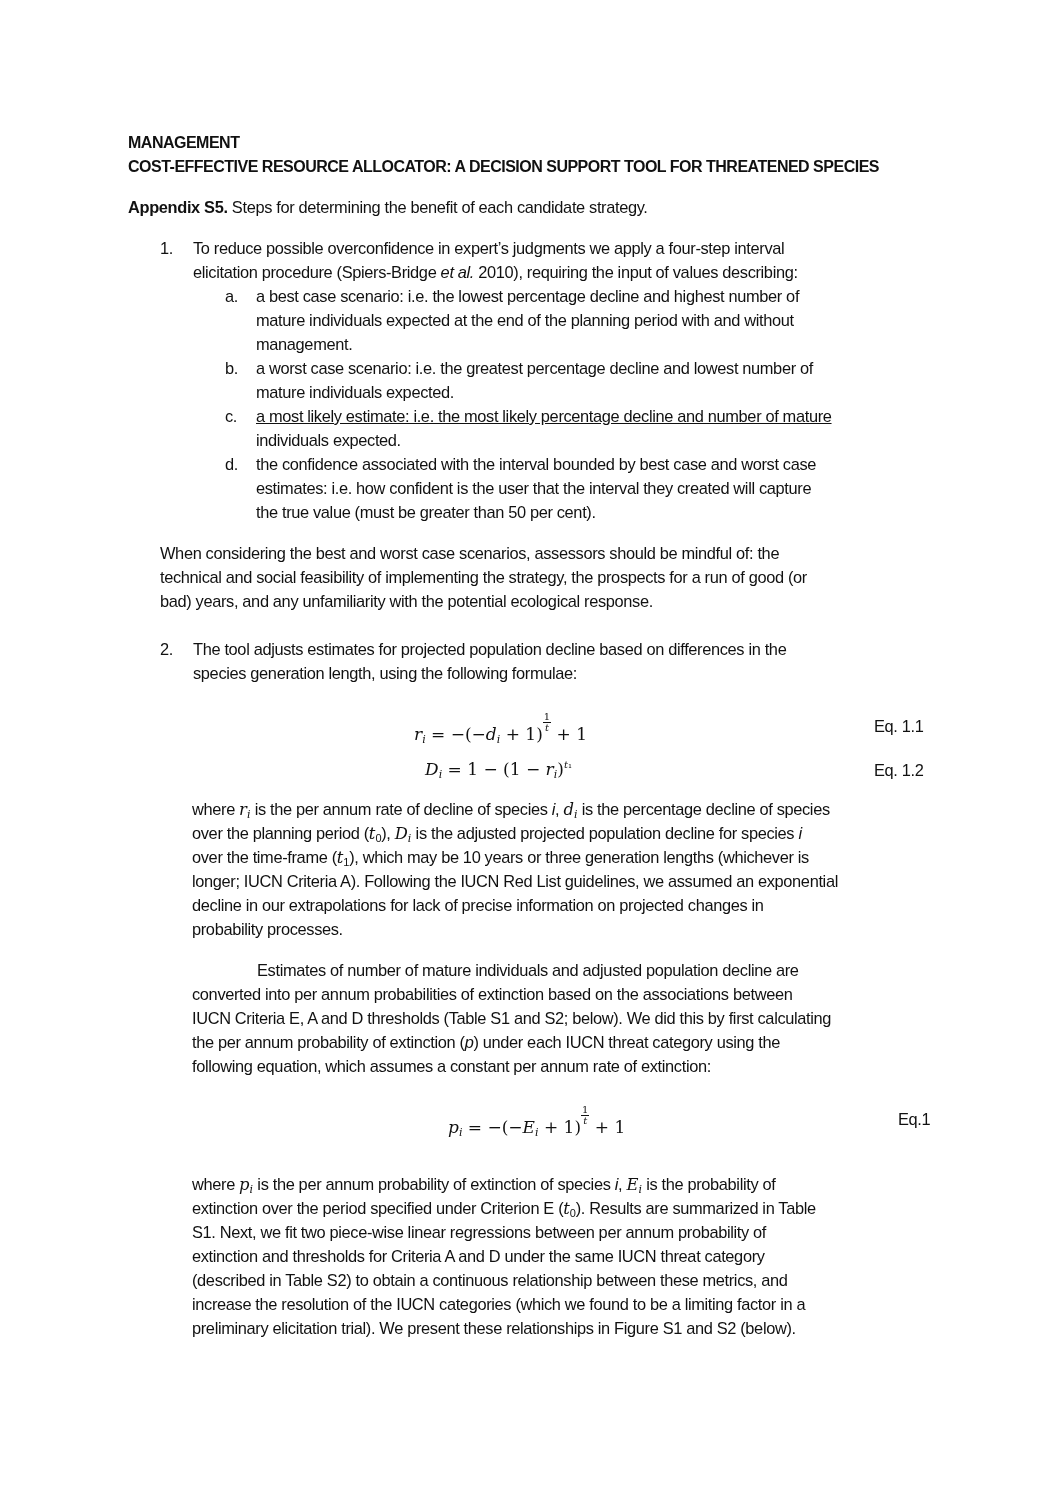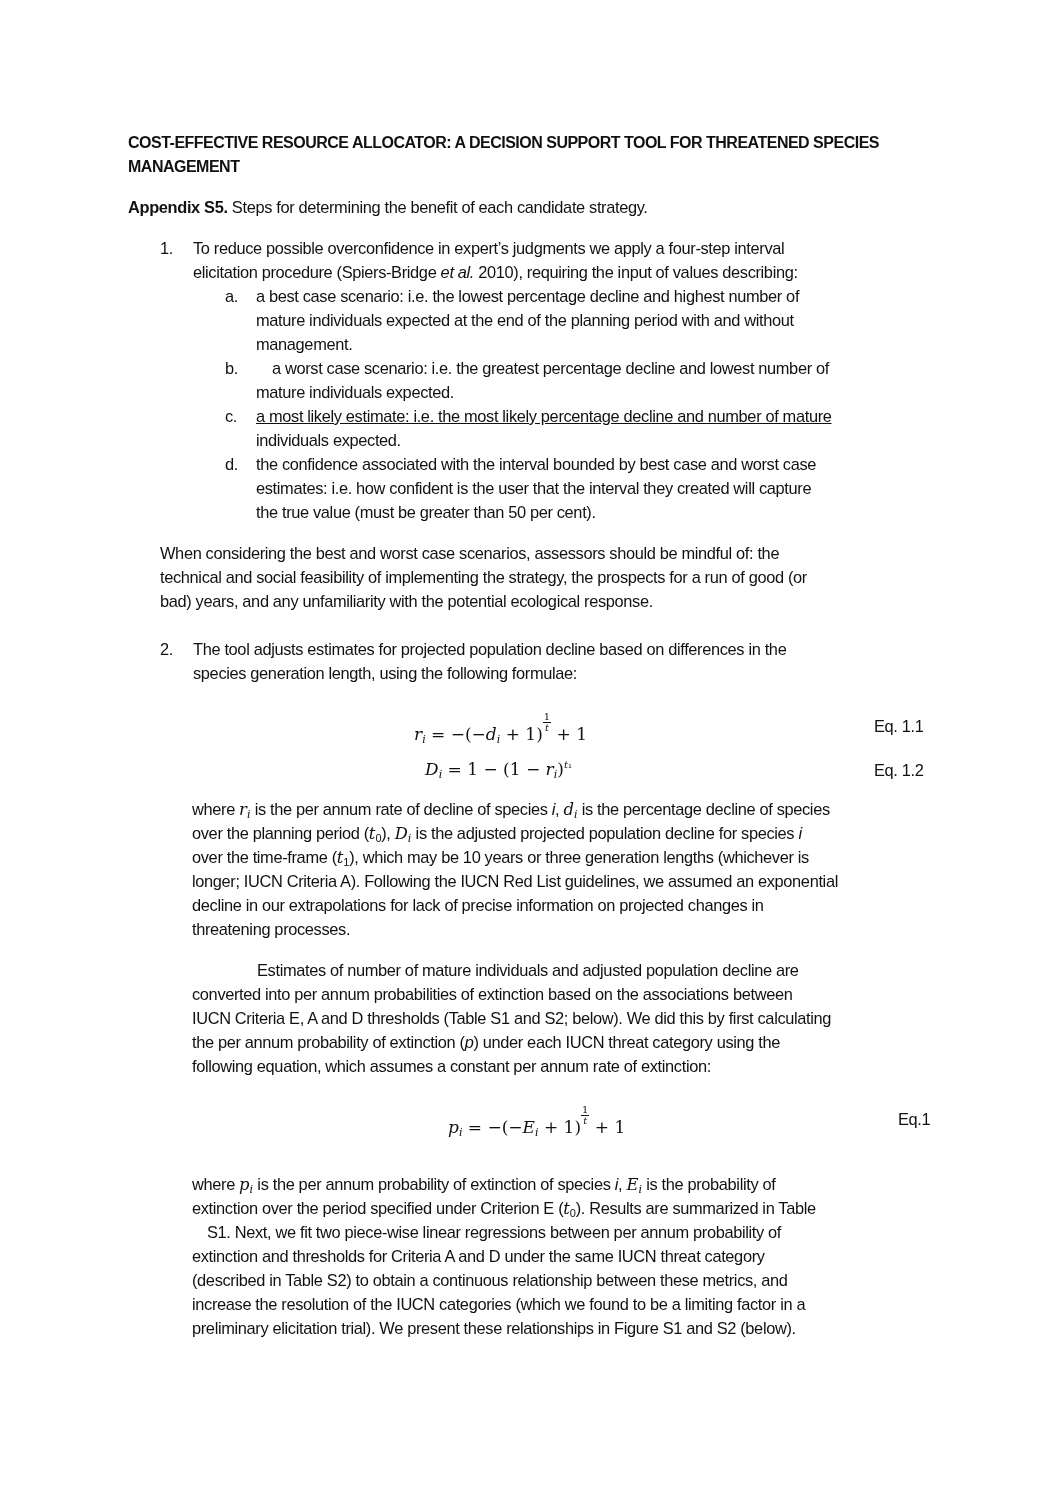--- a/index.html
+++ b/index.html
@@ -19,40 +19,40 @@
   .frac-exp .n { display: block; border-bottom: 1px solid #111; padding: 0 1px; }
   .frac-exp .d { display: block; font-style: italic; }
   sub { font-size: 11px; vertical-align: -3px; line-height: 0; }
   sup { font-size: 10px; vertical-align: 7px; line-height: 0; }
   .line { position: absolute; white-space: nowrap; }
 </style>
 </head>
 <body>
 
 <div class="abs title">
+  <div>MANAGEMENT</div>
   <div>COST-EFFECTIVE RESOURCE ALLOCATOR: A DECISION SUPPORT TOOL FOR THREATENED SPECIES</div>
-  <div>MANAGEMENT</div>
 </div>
 
 <div class="abs appendix">
   <span class="bold">Appendix S5.</span><span> Steps for determining the benefit of each candidate strategy.</span>
 </div>
 
 <div>
   <span class="line" style="left:160px; top:236px;">1.</span>
   <span class="line" style="left:193px; top:236px;">To reduce possible overconfidence in expert’s judgments we apply a four-step interval</span>
   <span class="line" style="left:193px; top:260px;"><span>elicitation procedure (Spiers-Bridge </span><i>et al.</i><span> 2010), requiring the input of values describing:</span></span>
 
   <span class="line" style="left:225px; top:284px;">a.</span>
   <span class="line" style="left:256px; top:284px;">a best case scenario:  i.e. the lowest percentage decline and highest number of</span>
   <span class="line" style="left:256px; top:308px;">mature individuals expected at the end of the planning period with and without</span>
   <span class="line" style="left:256px; top:332px;">management.</span>
 
   <span class="line" style="left:225px; top:356px;">b.</span>
-  <span class="line" style="left:256px; top:356px;margin-left:16px;">a worst case scenario: i.e. the greatest percentage decline and lowest  number of</span>
+  <span class="line" style="left:256px; top:356px;">a worst case scenario: i.e. the greatest percentage decline and lowest  number of</span>
   <span class="line" style="left:256px; top:380px;">mature individuals expected.</span>
 
   <span class="line" style="left:225px; top:404px;">c.</span>
   <span class="line" style="left:256px; top:404px;text-decoration:underline;">a most likely estimate:  i.e. the most likely percentage decline and number of mature</span>
   <span class="line" style="left:256px; top:428px;">individuals expected.</span>
 
   <span class="line" style="left:225px; top:452px;">d.</span>
   <span class="line" style="left:256px; top:452px;">the confidence associated with the interval bounded by best case and worst case</span>
   <span class="line" style="left:256px; top:476px;">estimates: i.e. how confident is the user that the interval they created will capture</span>
   <span class="line" style="left:256px; top:500px;">the true value (must be greater than 50 per cent).</span>
@@ -75,35 +75,35 @@
 
 <div class="eq" style="left:425px; top:757px;"><span class="mi">D</span><sub><i>i</i></sub> = 1 − (1 − <span class="mi">r</span><sub><i>i</i></sub>)<sup><i>t</i>₁</sup></div>
 <span class="eqlabel" style="left:874px; top:758px;">Eq. 1.2</span>
 
 <div>
   <span class="line" style="left:192px; top:797px;"><span>where </span><span class="mi">r<sub>i</sub></span><span> is the per annum rate of decline of species </span><i>i</i><span>,  </span><span class="mi">d<sub>i</sub></span><span> is the percentage decline of species</span></span>
   <span class="line" style="left:192px; top:821px;"><span>over the planning period (</span><span class="mi">t</span><sub>0</sub><span>), </span><span class="mi">D<sub>i</sub></span><span> is the adjusted projected population decline for species </span><i>i</i></span>
   <span class="line" style="left:192px; top:845px;"><span>over the time-frame (</span><span class="mi">t</span><sub>1</sub><span>), which may be 10 years or three generation lengths (whichever is</span></span>
   <span class="line" style="left:192px; top:869px;">longer; IUCN Criteria A).  Following the IUCN Red List guidelines, we assumed an exponential</span>
   <span class="line" style="left:192px; top:893px;">decline in our extrapolations for lack of precise information on projected changes in</span>
-  <span class="line" style="left:192px; top:917px;">threatening processes.</span>
+  <span class="line" style="left:192px; top:917px;">probability processes.</span>
 </div>
 
 <div>
   <span class="line" style="left:257px; top:958px;">Estimates of number of mature individuals and adjusted population decline are</span>
   <span class="line" style="left:192px; top:982px;">converted into per annum probabilities of extinction based on the associations between</span>
   <span class="line" style="left:192px; top:1006px;">IUCN Criteria E, A and D thresholds (Table S1 and S2; below).  We did this by first calculating</span>
   <span class="line" style="left:192px; top:1030px;"><span>the per annum probability of extinction (</span><i>p</i><span>) under each IUCN threat category using the</span></span>
   <span class="line" style="left:192px; top:1054px;">following equation, which assumes a constant per annum rate of extinction:</span>
 </div>
 
 <div class="eq" style="left:448px; top:1105px;"><span class="mi">p</span><sub><i>i</i></sub> = −(−<span class="mi">E</span><sub><i>i</i></sub> + 1)<span class="frac-exp"><span class="n">1</span><span class="d">t</span></span> + 1</div>
 <span class="eqlabel" style="left:898px; top:1107px;">Eq.1</span>
 
 <div>
   <span class="line" style="left:192px; top:1172px;"><span>where </span><span class="mi">p<sub>i</sub></span><span> is the per annum probability of extinction of species </span><i>i</i><span>,  </span><span class="mi">E<sub>i</sub></span><span> is the probability of</span></span>
   <span class="line" style="left:192px; top:1196px;"><span>extinction over the period specified under Criterion E (</span><span class="mi">t</span><sub>0</sub><span>).  Results are summarized in Table</span></span>
-  <span class="line" style="left:207px; top:1220px;">S1.  Next, we fit two piece-wise linear regressions between per annum probability of</span>
+  <span class="line" style="left:192px; top:1220px;">S1.  Next, we fit two piece-wise linear regressions between per annum probability of</span>
   <span class="line" style="left:192px; top:1244px;">extinction  and thresholds for Criteria A and D under the same IUCN threat category</span>
   <span class="line" style="left:192px; top:1268px;">(described in Table S2) to obtain a continuous relationship between these metrics, and</span>
   <span class="line" style="left:192px; top:1292px;">increase the resolution of the IUCN categories (which we found to be a limiting factor in a</span>
   <span class="line" style="left:192px; top:1316px;">preliminary elicitation trial).  We present these relationships in Figure S1 and S2 (below).</span>
 </div>
 
 </body></html>

